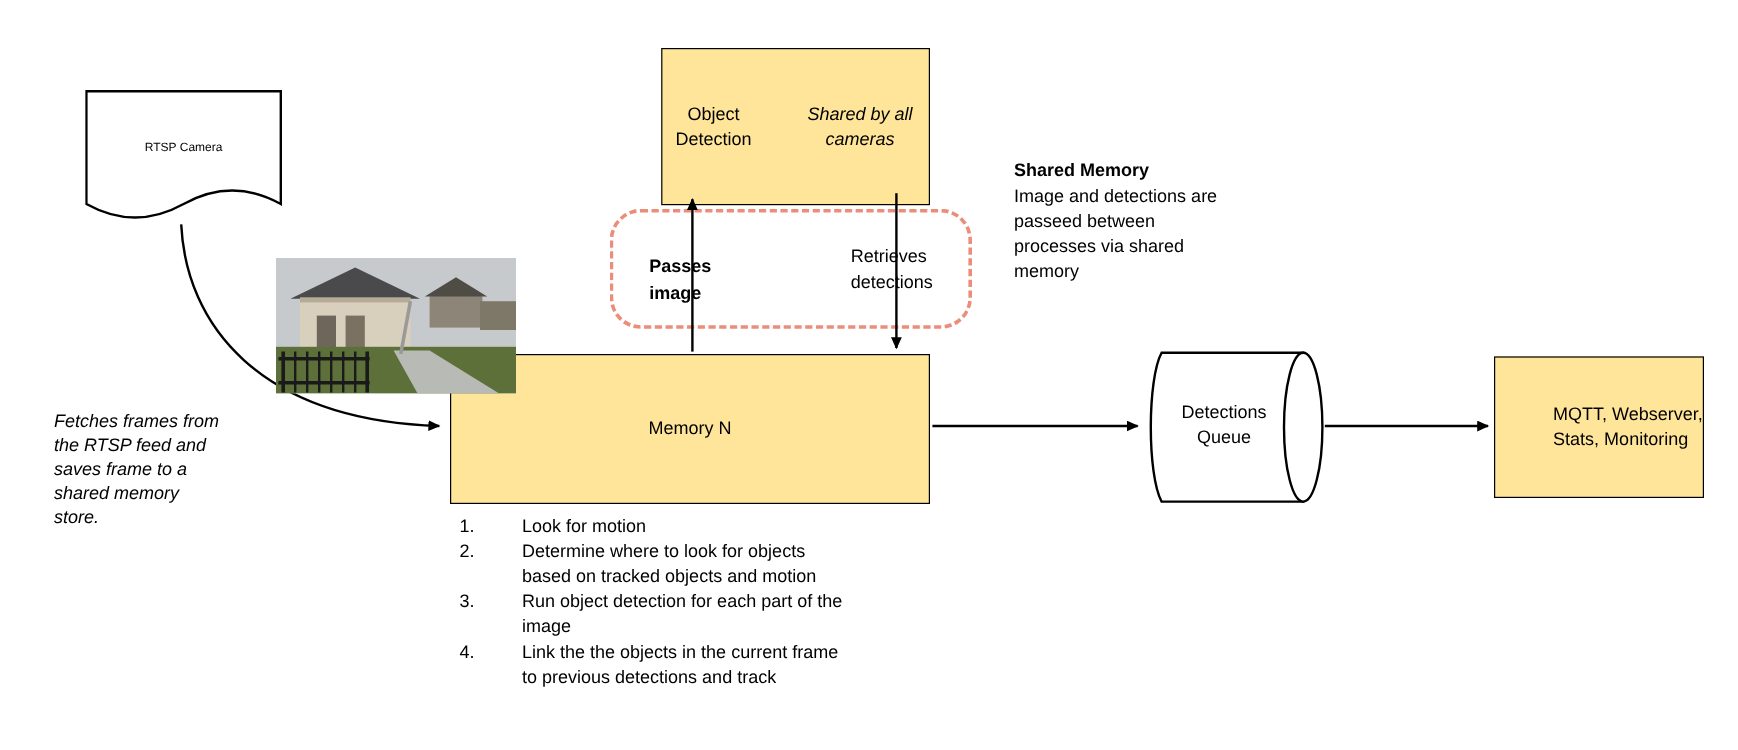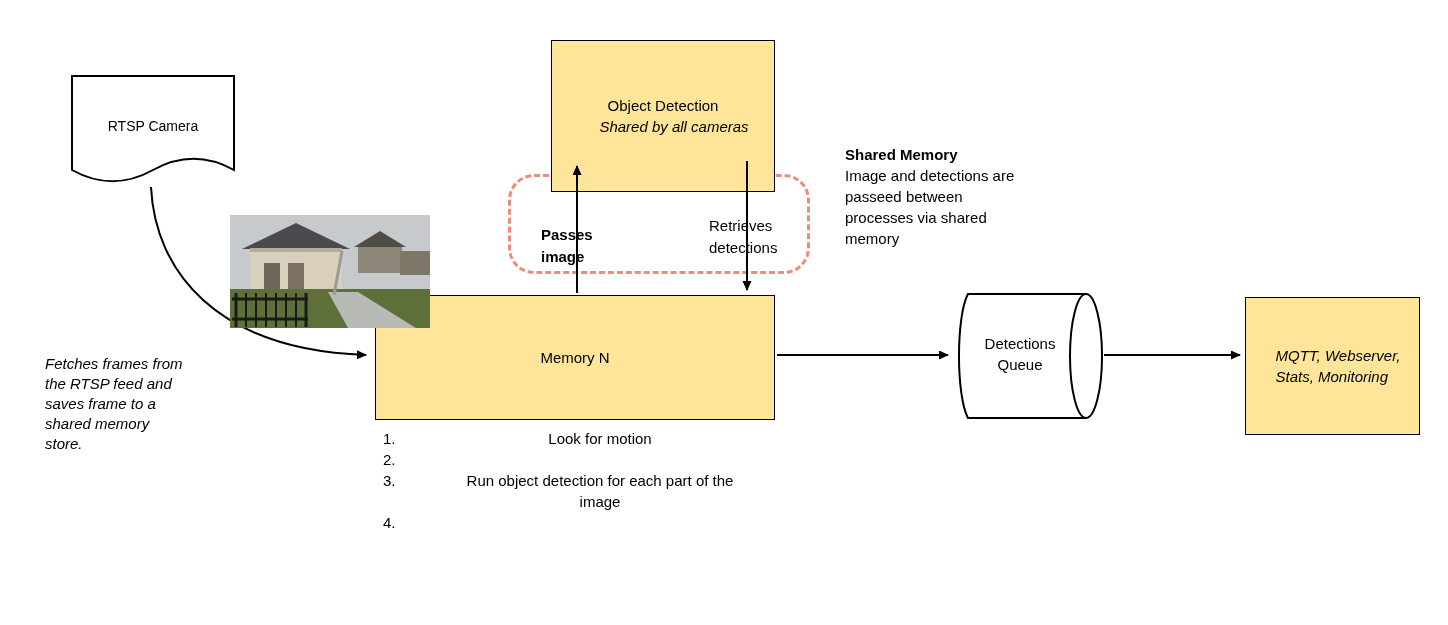--- a/index.html
+++ b/index.html
@@ -22,60 +22,60 @@
     border: 1.6px solid #000;
     box-sizing: border-box;
     display: flex;
     align-items: center;
     justify-content: center;
     z-index: 2;
   }
   .node .title-line { font-size: 15px; line-height: 21px; text-align: center; }
   .node .subtitle-line { font-size: 15px; line-height: 21px; font-style: italic; text-align: center; margin-left: 22px; }
 
-  #object-detection { left: 551px; top: 40px; width: 224px; height: 152px; flex-direction: column; align-items: center; }
+  #object-detection { left: 551px; top: 40px; width: 224px; height: 131px; flex-direction: row; align-items: center; }
   #camera-n { left: 375px; top: 295px; width: 400px; height: 125px; }
-  #mqtt-box { left: 1245px; top: 297px; width: 175px; height: 138px; justify-content: center; padding-left: 11px; font-style: italic; }
+  #mqtt-box { left: 1245px; top: 297px; width: 175px; height: 118px; justify-content: flex-end; padding-left: 11px; }
   #mqtt-box .pre { font-size: 15px; line-height: 21px; }
 
   
   .shared-region {
     position: absolute;
     left: 508px; top: 174px; width: 302px; height: 100px;
     border: 3px dashed #ec8d7a;
     border-radius: 26px;
     box-sizing: border-box;
     z-index: 1;
   }
 
   
-  .note { position: absolute; font-size: 15px; line-height: 20px; z-index: 7; margin-top: 12px; }
+  .note { position: absolute; font-size: 15px; line-height: 20px; z-index: 7; }
   #fetch-note { left: 45px; top: 342px; width: 185px; font-style: italic; }
   #shared-memory-note { left: 845px; top: 132px; width: 215px; line-height: 21px; }
   #shared-memory-note .nt { font-weight: bold; }
   #queue-note { left: 940px; top: 437px; width: 190px; line-height: 21px; }
   #passes-label { left: 541px; top: 212px; line-height: 22px; z-index: 7; font-weight: bold; }
   #retrieves-label { left: 709px; top: 203px; line-height: 22px; z-index: 7; }
 
   
   #rtsp-shape { left: 71px; top: 75px; z-index: 2; }
-  #rtsp-label { left: 71px; top: 118px; width: 164px; text-align: center; font-size: 14px; z-index: 3; }
+  #rtsp-label { left: 71px; top: 118px; width: 164px; text-align: center; font-size: 10px; z-index: 3; }
 
   
   #queue-shape { left: 948px; top: 291px; z-index: 2; }
   #queue-label { left: 960px; top: 333px; width: 120px; text-align: center; font-size: 15px; line-height: 21px; z-index: 3; }
 
   
   #camera-snapshot { position: absolute; left: 230px; top: 215px; width: 200px; height: 113px; z-index: 6; }
 
   
   .steps { position: absolute; left: 383px; top: 428px; z-index: 3; }
   .step { display: flex; }
   .step-num { width: 52px; font-size: 15px; line-height: 21px; }
-  .step-text { width: 330px; font-size: 15px; line-height: 21px; white-space: pre-line; text-align: center; }
+  .step-text { width: 330px; font-size: 15px; line-height: 21px; white-space: pre-line; }
 
   
   #connectors { position: absolute; left: 0; top: 0; z-index: 5; pointer-events: none; }
 </style>
 </head>
 <body>
 
 <div class="canvas">
 
   <svg class="abs" id="rtsp-shape" width="164" height="120" viewBox="0 0 164 120">
@@ -144,28 +144,32 @@
     <line x1="76" y1="78" x2="76" y2="112" stroke="#1a1a1a" stroke-width="3"></line>
   </svg>
 
   <div class="steps">
     <div class="step">
       <span class="step-num">1.</span>
       <span class="step-text">Look for motion</span>
     </div>
     <div class="step">
       <span class="step-num">2.</span>
+      <span class="step-text">Determine where to look for objects
+based on tracked objects and motion</span>
     </div>
     <div class="step">
       <span class="step-num">3.</span>
       <span class="step-text">Run object detection for each part of the
 image</span>
     </div>
     <div class="step">
       <span class="step-num">4.</span>
+      <span class="step-text">Link the the objects in the current frame
+to previous detections and track</span>
     </div>
   </div>
 
   <svg class="abs" id="queue-shape" width="160" height="130" viewBox="0 0 160 130">
     <path d="M20,3 L138,3 L138,127 L20,127 C8,105 8,25 20,3 Z" fill="#ffffff" stroke="#000000" stroke-width="2"></path>
     <ellipse cx="138" cy="65" rx="16" ry="62" fill="#ffffff" stroke="#000000" stroke-width="2"></ellipse>
   </svg>
   <div class="abs pre" id="queue-label">Detections
 Queue</div>
 

